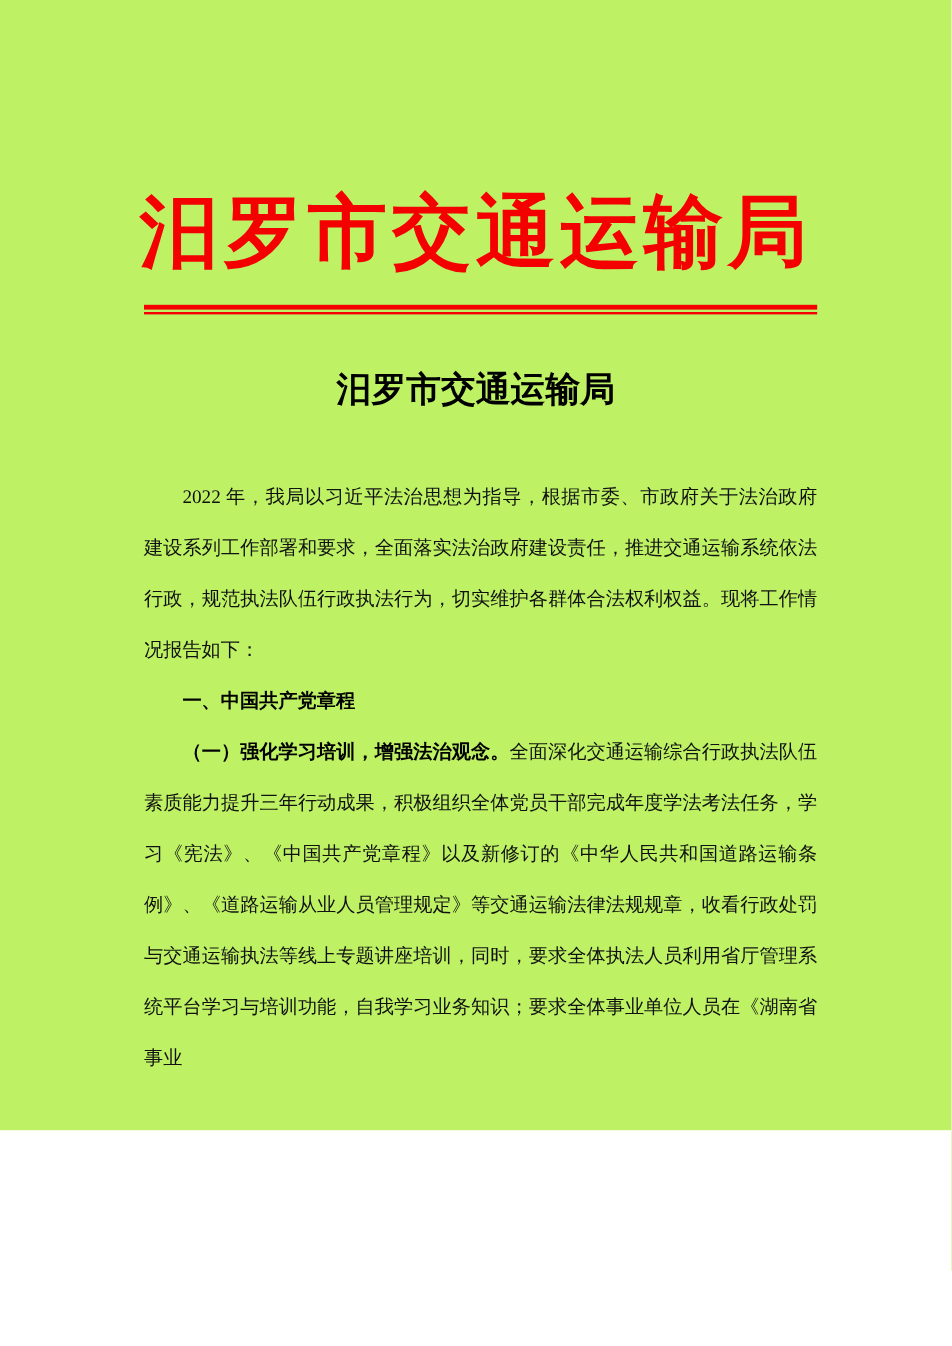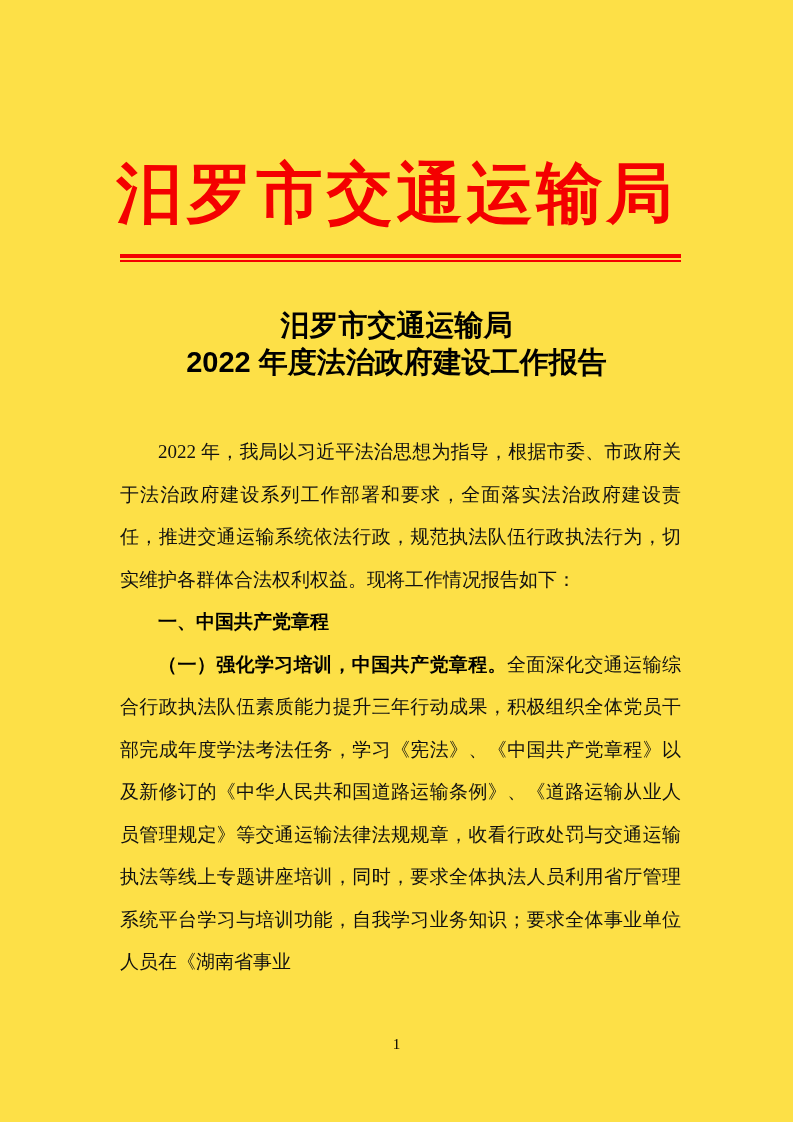--- a/index.html
+++ b/index.html
@@ -3,22 +3,22 @@
 <meta charset="utf-8">
 <style>
   html, body {
     margin: 0;
     padding: 0;
     background: #ffffff;
   }
   .page {
     position: relative;
     width: 793px;
-    height: 1122px;
-    background: #fde047;
+    height: 942px;
+    background: #bef264;
     overflow: hidden;
     font-family: "Liberation Serif", "DejaVu Serif", serif;
     color: #1a1a1a;
   }
   .letterhead {
     margin-top: 152px;
     text-align: center;
     color: #f40000;
     font-family: "Liberation Sans", "DejaVu Sans", sans-serif;
     font-weight: 700;
@@ -37,21 +37,21 @@
     margin-top: 45px;
     text-align: center;
     font-family: "Liberation Sans", "DejaVu Sans", sans-serif;
     font-weight: 600;
     font-size: 29px;
     line-height: 37px;
     color: #000000;
   }
   .content {
     margin: 50px 112px 0 120px;
-    font-size: 19px;
+    font-size: 16px;
     line-height: 42.5px;
     text-align: justify;
     color: #111111;
   }
   .content p {
     margin: 0;
     text-indent: 2em;
   }
   .section-heading {
     margin: 0;
@@ -78,26 +78,25 @@
 <body>
 
 <div class="page">
 
   <div class="letterhead">汨罗市交通运输局</div>
 
   <div class="letterhead-divider"></div>
 
   <div class="doc-title">
     <div>汨罗市交通运输局</div>
-    <div>2022 年度法治政府建设工作报告</div>
   </div>
 
   <div class="content">
     <p>2022 年，我局以习近平法治思想为指导，根据市委、市政府关于法治政府建设系列工作部署和要求，全面落实法治政府建设责任，推进交通运输系统依法行政，规范执法队伍行政执法行为，切实维护各群体合法权利权益。现将工作情况报告如下：</p>
 
     <p class="section-heading">一、中国共产党章程</p>
 
-    <p><span class="par-lead">（一）强化学习培训，中国共产党章程。</span><span>全面深化交通运输综合行政执法队伍素质能力提升三年行动成果，积极组织全体党员干部完成年度学法考法任务，学习《宪法》、《中国共产党章程》以及新修订的《中华人民共和国道路运输条例》、《道路运输从业人员管理规定》等交通运输法律法规规章，收看行政处罚与交通运输执法等线上专题讲座培训，同时，要求全体执法人员利用省厅管理系统平台学习与培训功能，自我学习业务知识；要求全体事业单位人员在《湖南省事业</span></p>
+    <p><span class="par-lead">（一）强化学习培训，增强法治观念。</span><span>全面深化交通运输综合行政执法队伍素质能力提升三年行动成果，积极组织全体党员干部完成年度学法考法任务，学习《宪法》、《中国共产党章程》以及新修订的《中华人民共和国道路运输条例》、《道路运输从业人员管理规定》等交通运输法律法规规章，收看行政处罚与交通运输执法等线上专题讲座培训，同时，要求全体执法人员利用省厅管理系统平台学习与培训功能，自我学习业务知识；要求全体事业单位人员在《湖南省事业</span></p>
   </div>
 
   <div class="page-number">1</div>
 
 </div>
 
 </body></html>

